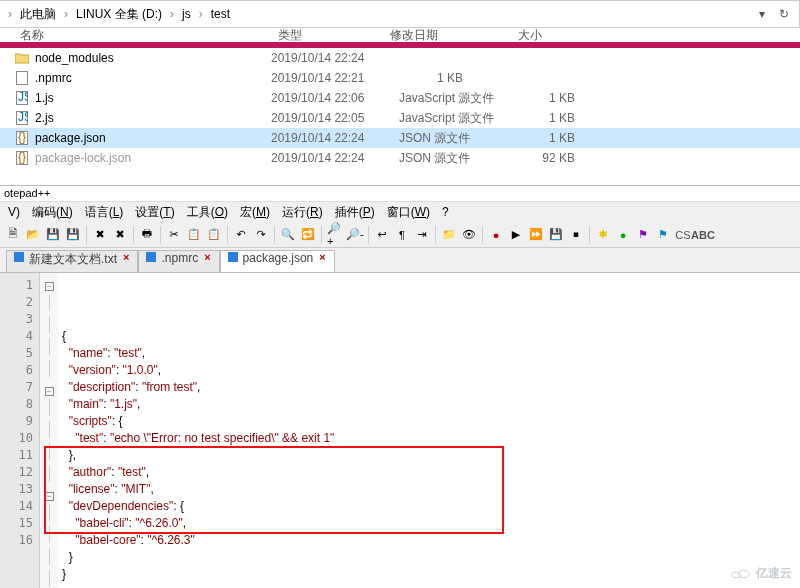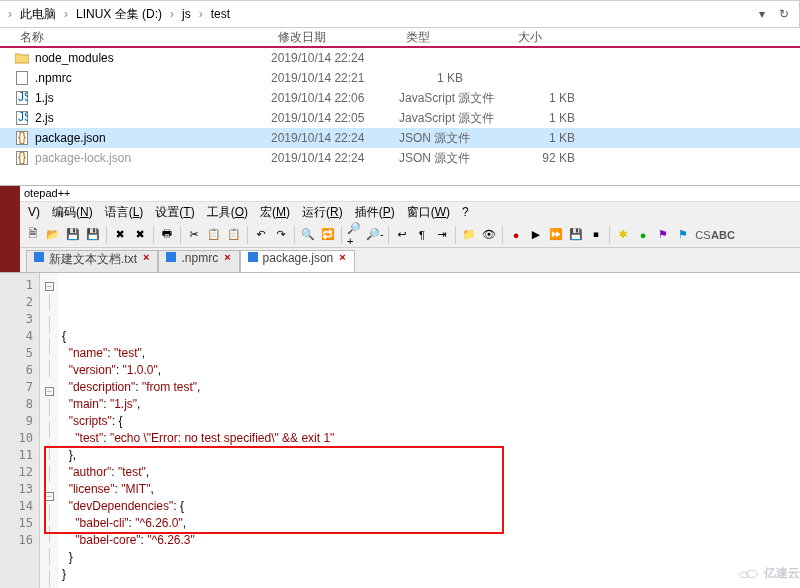--- a/index.html
+++ b/index.html
@@ -5,21 +5,21 @@
 * { margin: 0; padding: 0; box-sizing: border-box; font-family: "Microsoft YaHei", "Segoe UI", Tahoma, sans-serif; font-size: 12px; }
 body { background: #fff; width: 800px; height: 588px; overflow: hidden; position: relative; }
 
 
 .breadcrumb { height: 28px; display: flex; align-items: center; border: 1px solid #ccc; border-left: none; padding: 0 6px; background: #fff; }
 .crumb { padding: 2px 6px; display: flex; align-items: center; cursor: default; }
 .crumb.sep { color: #888; padding: 0 2px; }
 .bc-right { margin-left: auto; display: flex; gap: 4px; align-items: center; }
 .bc-btn { width: 18px; height: 18px; display: flex; align-items: center; justify-content: center; color: #555; }
 
-.columns { height: 20px; display: flex; align-items: center; border-bottom: 2px solid #be185d; padding-left: 20px; background:#fff; }
+.columns { height: 20px; display: flex; align-items: center; border-bottom: 6px solid #be185d; padding-left: 20px; background:#fff; }
 .col-h { color: #555; }
 .col-name { width: 258px; }
 .col-date { width: 128px; }
 .col-type { width: 112px; }
 .col-size { width: 80px; text-align: left; }
 
 .files { }
 .row { height: 20px; display: flex; align-items: center; padding-left: 13px; }
 .row.sel { background: #cce8ff; }
 .row .icon { width: 18px; height: 16px; display: inline-flex; align-items: center; justify-content: center; margin-right: 4px; }
@@ -27,21 +27,21 @@
 .row .c-date { width: 128px; color: #666; }
 .row .c-type { width: 112px; color: #666; }
 .row .c-size { width: 80px; color: #666; text-align: right; padding-right: 16px; }
 .row.cut { color: #999; }
 
 
 .folder-svg { width:14px; height:12px; }
 .file-svg { width:12px; height:14px; }
 
 
-.npp { position: absolute; left: 0; right: 0; bottom: 0; top: 185px; border-top: 1px solid #bbb; background: #7f1d1d; padding-left: 20px; }
+.npp { position: absolute; left: 0; right: 0; bottom: 0; top: 185px; border-top: 1px solid #bbb; background: #7dd3fc; }
 .npp-title { height: 16px; padding: 1px 4px; background: #fff; border-bottom:1px solid #ddd; font-size:11px; }
 .menubar { height: 20px; display: flex; align-items: center; background: #f0f0f0; padding-left: 2px; }
 .menuitem { padding: 2px 6px; cursor: default; }
 .menuitem u { text-decoration: underline; }
 
 .toolbar { height: 26px; display: flex; align-items: center; gap: 2px; padding: 2px 4px; background: #f0f0f0; border-bottom: 1px solid #ccc; flex-wrap: nowrap; }
 .tbtn { width: 18px; height: 18px; display: inline-flex; align-items: center; justify-content: center; font-size: 11px; border: 1px solid transparent; }
 .tsep { width: 1px; height: 18px; background: #ccc; margin: 0 2px; }
 
 .tabbar { height: 24px; display: flex; align-items: flex-end; background: #f0f0f0; padding-left: 6px; gap: 0; }
@@ -53,21 +53,21 @@
 .editor { position: absolute; left: 0; right: 0; top: 86px; bottom: 0; background: #fff; border-top:1px solid #bbb; display: flex; }
 .gutter-ln { width: 40px; background: #e8e8e8; text-align: right; color: #808080; font-family: Consolas, monospace; font-size: 12px; padding: 4px 6px 0 0; line-height: 17px; border-right:1px solid #ccc;}
 .gutter-fold { width: 18px; background: #f7f7f7; font-family: Consolas, monospace; font-size: 10px; padding-top:4px; line-height:17px; text-align:center; }
 .fold-box { display:inline-block; width:9px; height:9px; border:1px solid #888; color:#888; font-size:9px; line-height:7px; text-align:center; }
 .fold-line { display:inline-block; width:1px; height:17px; background:#ccc; }
 .code { flex:1; font-family: Consolas, "Courier New", monospace; font-size: 12px; padding: 4px 0 0 4px; line-height: 17px; white-space: pre; color:#000; position: relative;}
 .s  { color: #8b0000; }
 .redbox { position: absolute; border: 2px solid #e11; }
 
 
-.wm { position:absolute; right:0; bottom:6px; opacity:.55; font-size:14px; display:flex; align-items:center; gap:4px; color:#9aa3ad; font-weight:bold;}
+.wm { position:absolute; right:8px; bottom:6px; opacity:.55; font-size:14px; display:flex; align-items:center; gap:4px; color:#9aa3ad; font-weight:bold;}
 .wm svg { width:22px; height:14px; }
 </style>
 </head>
 <body>
 
 <div class="breadcrumb">
   <span class="crumb sep">›</span>
   <span class="crumb">此电脑</span>
   <span class="crumb sep">›</span>
   <span class="crumb">LINUX 全集 (D:)</span>
@@ -76,22 +76,22 @@
   <span class="crumb sep">›</span>
   <span class="crumb">test</span>
   <div class="bc-right">
     <span class="bc-btn">▾</span>
     <span class="bc-btn">↻</span>
   </div>
 </div>
 
 <div class="columns">
   <div class="col-h col-name">名称</div>
+  <div class="col-h col-type">类型</div>
   <div class="col-h col-date">修改日期</div>
-  <div class="col-h col-type">类型</div>
   <div class="col-h col-size">大小</div>
 </div>
 
 <div class="files" id="files">
     <div class="row">
       <div class="c-name">
         <span class="icon">
           <svg class="folder-svg" viewBox="0 0 14 12">
             <path d="M0 2h5l1 1h8v8H0z" fill="#f8d775" stroke="#c9a43a"></path>
           </svg>

